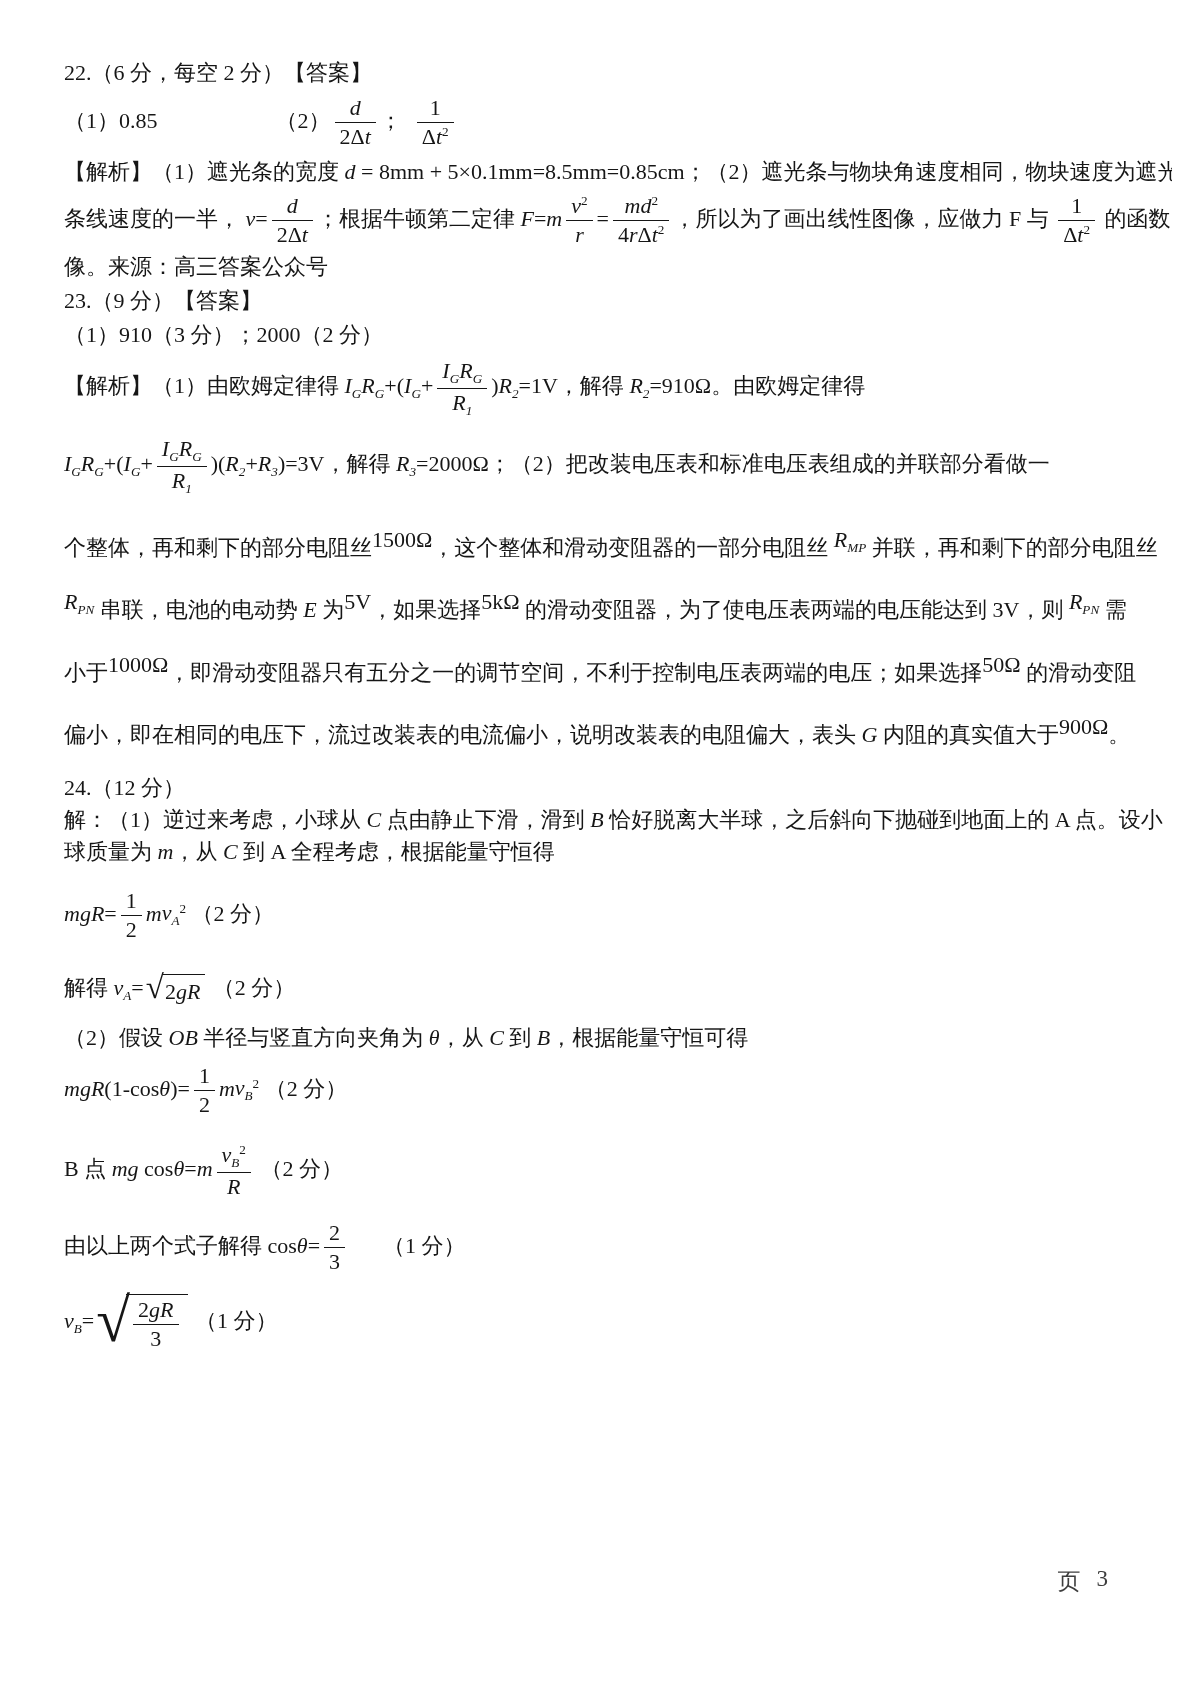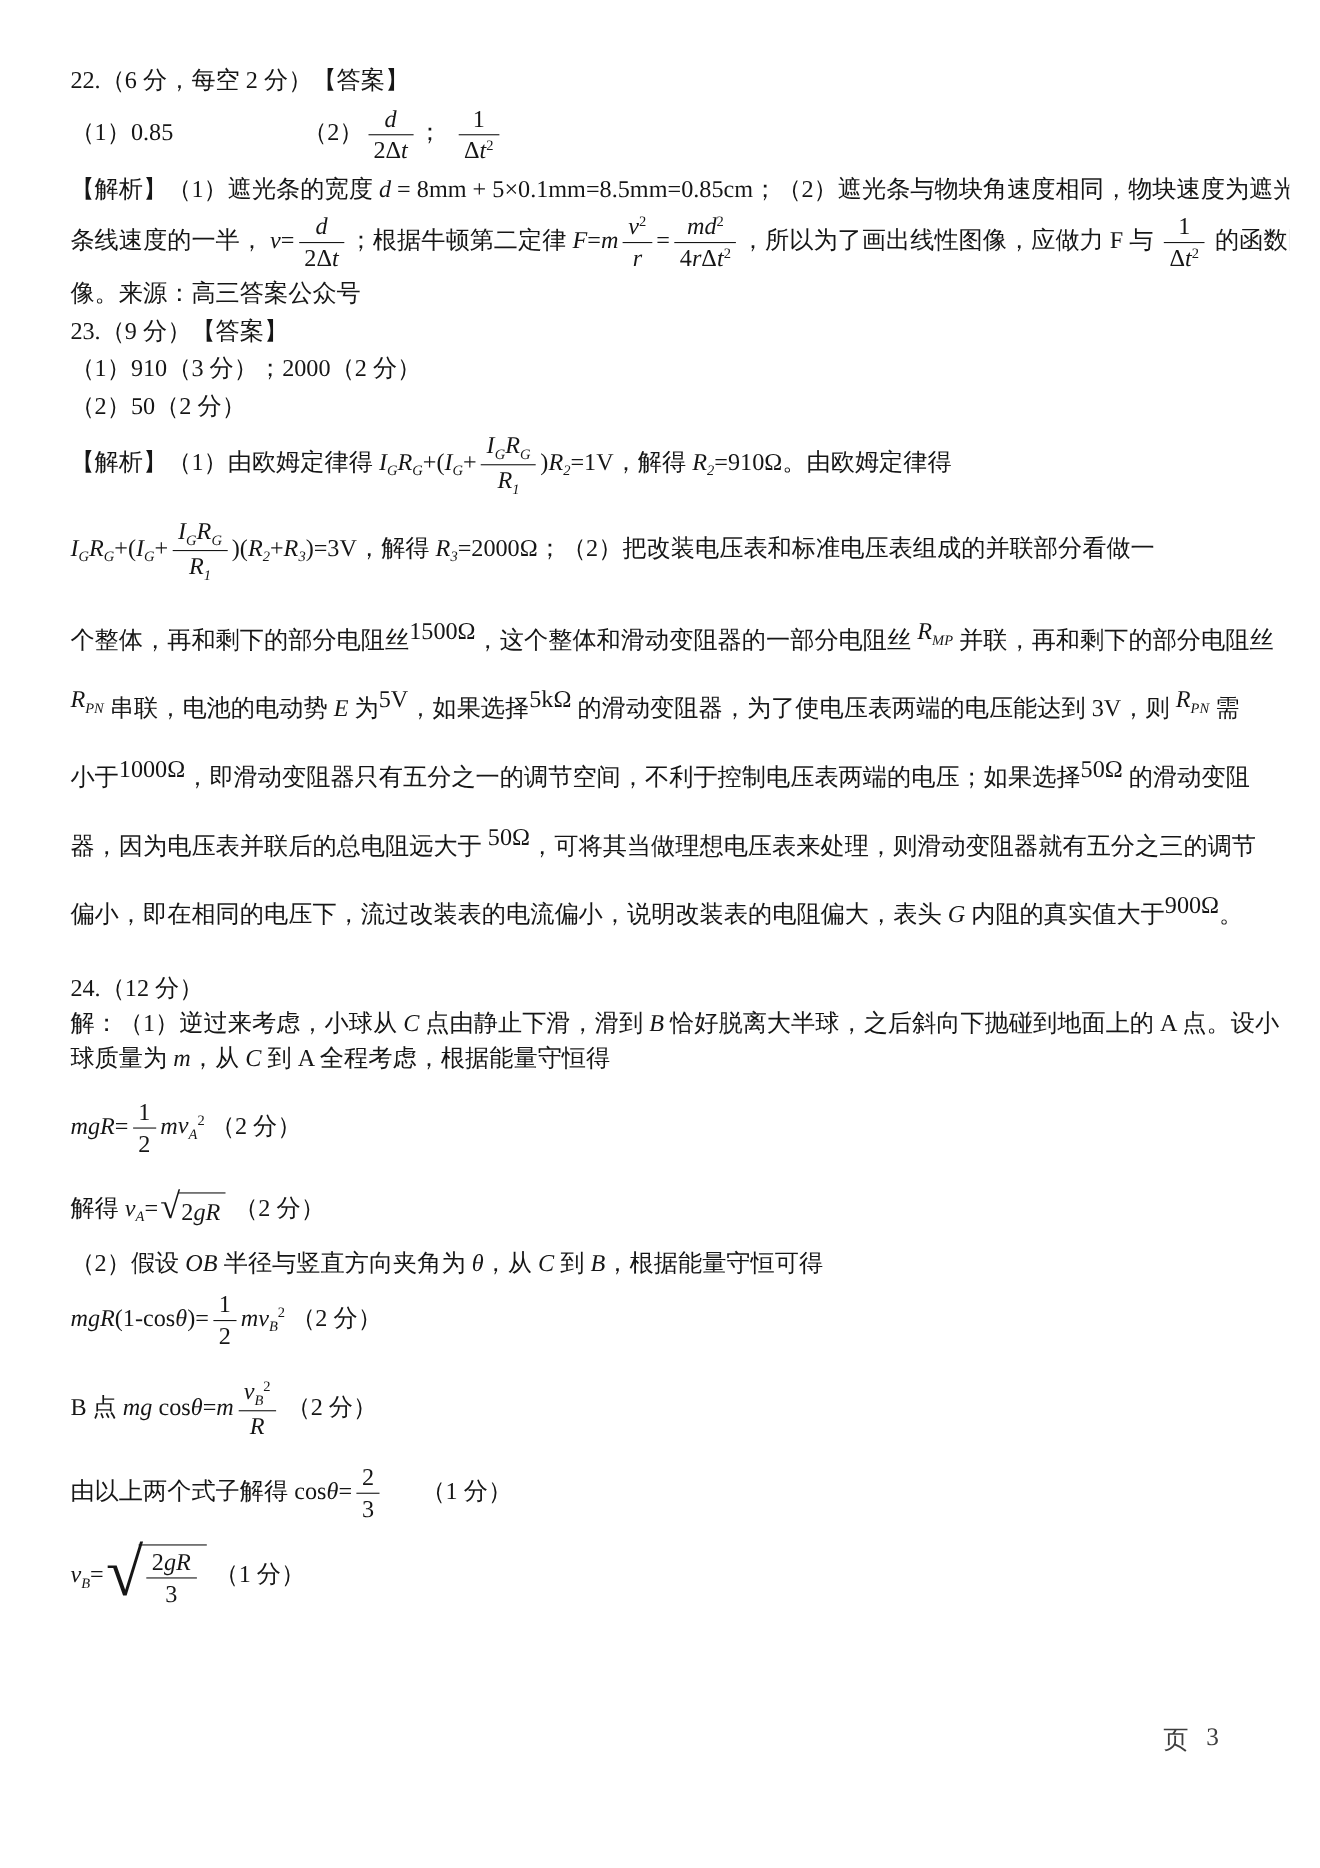--- a/index.html
+++ b/index.html
@@ -11,21 +11,21 @@
   }
   .content { position:absolute; left:64px; right:54px; top:56px; }
   .line { display:flex; align-items:center; }
   .ln { white-space:pre; line-height:1.35; }
   
   .mh32{min-height:32px}.mh34{min-height:34px}.mh36{min-height:36px}
   .mh52{min-height:52px}.mh60{min-height:60px}.mh62{min-height:62px}
   .mh64{min-height:64px}.mh66{min-height:66px}.mh70{min-height:70px}
   .mh72{min-height:72px}.mh84{min-height:84px}
   .mt4{margin-top:4px}.mt6{margin-top:6px}.mt8{margin-top:16px}.mt10{margin-top:10px}
-  .mt12{margin-top:12px}.mt14{margin-top:14px}.mt16{margin-top:16px}.mt18{margin-top:20px}
+  .mt12{margin-top:12px}.mt14{margin-top:14px}.mt16{margin-top:16px}.mt18{margin-top:6px}
   
   .m-txt { white-space:pre; }
   .m-vw { white-space:nowrap; }
   .m-var { font-style:italic; }
   .m-subs { font-size:0.60em; font-style:italic; vertical-align:-0.40em; letter-spacing:0; }
   .m-sup { font-size:0.60em; vertical-align:0.60em; }
   .m-frac { display:inline-block; vertical-align:middle; text-align:center; margin:0 4px; line-height:1.18; }
   .m-num { display:block; border-bottom:1.5px solid currentColor; padding:0 5px 1px; white-space:pre; }
   .m-den { display:block; padding:1px 5px 0; white-space:pre; }
   .m-sqrt { display:inline-block; vertical-align:middle; white-space:nowrap; margin:0 2px; }
@@ -61,40 +61,34 @@
       </div>
     </section>
 
     <section>
       <div class="line mh34">
         <span class="ln">23.（9 分）【答案】</span>
       </div>
       <div class="line mh34">
         <span class="ln">（1）910（3 分）；2000（2 分）</span>
       </div>
-      <div class="line mh34">
-        <span class="ln">（2）50（2 分）</span>
-      </div>
       <div class="line mh72">
         <span class="ln"><span class="m-txt">【解析】（1）由欧姆定律得 </span><span class="m-vw"><span class="m-var">I</span><span class="m-subs">G</span></span><span class="m-vw"><span class="m-var">R</span><span class="m-subs">G</span></span><span class="m-txt">+(</span><span class="m-vw"><span class="m-var">I</span><span class="m-subs">G</span></span><span class="m-txt">+</span><span class="m-frac"><span class="m-num"><span class="m-vw"><span class="m-var">I</span><span class="m-subs">G</span></span><span class="m-vw"><span class="m-var">R</span><span class="m-subs">G</span></span></span><span class="m-den"><span class="m-vw"><span class="m-var">R</span><span class="m-subs">1</span></span></span></span><span class="m-txt">)</span><span class="m-vw"><span class="m-var">R</span><span class="m-subs">2</span></span><span class="m-txt">=1V，解得 </span><span class="m-vw"><span class="m-var">R</span><span class="m-subs">2</span></span><span class="m-txt">=910Ω。由欧姆定律得</span></span>
       </div>
       <div class="line mh84">
         <span class="ln"><span class="m-vw"><span class="m-var">I</span><span class="m-subs">G</span></span><span class="m-vw"><span class="m-var">R</span><span class="m-subs">G</span></span><span class="m-txt">+(</span><span class="m-vw"><span class="m-var">I</span><span class="m-subs">G</span></span><span class="m-txt">+</span><span class="m-frac"><span class="m-num"><span class="m-vw"><span class="m-var">I</span><span class="m-subs">G</span></span><span class="m-vw"><span class="m-var">R</span><span class="m-subs">G</span></span></span><span class="m-den"><span class="m-vw"><span class="m-var">R</span><span class="m-subs">1</span></span></span></span><span class="m-txt">)(</span><span class="m-vw"><span class="m-var">R</span><span class="m-subs">2</span></span><span class="m-txt">+</span><span class="m-vw"><span class="m-var">R</span><span class="m-subs">3</span></span><span class="m-txt">)=3V，解得 </span><span class="m-vw"><span class="m-var">R</span><span class="m-subs">3</span></span><span class="m-txt">=2000Ω；（2）把改装电压表和标准电压表组成的并联部分看做一</span></span>
       </div>
       <div class="line mh62 mt10">
         <span class="ln"><span class="m-txt">个整体，再和剩下的部分电阻丝</span><span class="m-up"><span class="m-txt">1500Ω</span></span><span class="m-txt">，这个整体和滑动变阻器的一部分电阻丝 </span><span class="m-up"><span class="m-vw"><span class="m-var">R</span><span class="m-subs">MP</span></span></span><span class="m-txt"> 并联，再和剩下的部分电阻丝</span></span>
       </div>
       <div class="line mh62">
         <span class="ln"><span class="m-up"><span class="m-vw"><span class="m-var">R</span><span class="m-subs">PN</span></span></span><span class="m-txt"> 串联，电池的电动势 </span><span class="m-vw"><span class="m-var">E</span></span><span class="m-txt"> 为</span><span class="m-up"><span class="m-txt">5V</span></span><span class="m-txt">，如果选择</span><span class="m-up"><span class="m-txt">5kΩ</span></span><span class="m-txt"> 的滑动变阻器，为了使电压表两端的电压能达到 3V，则 </span><span class="m-up"><span class="m-vw"><span class="m-var">R</span><span class="m-subs">PN</span></span></span><span class="m-txt"> 需</span></span>
       </div>
       <div class="line mh62">
         <span class="ln"><span class="m-txt">小于</span><span class="m-up"><span class="m-txt">1000Ω</span></span><span class="m-txt">，即滑动变阻器只有五分之一的调节空间，不利于控制电压表两端的电压；如果选择</span><span class="m-up"><span class="m-txt">50Ω</span></span><span class="m-txt"> 的滑动变阻</span></span>
-      </div>
-      <div class="line mh62">
-        <span class="ln"><span class="m-txt">器，因为电压表并联后的总电阻远大于 </span><span class="m-up"><span class="m-txt">50Ω</span></span><span class="m-txt">，可将其当做理想电压表来处理，则滑动变阻器就有五分之三的调节</span></span>
       </div>
       <div class="line mh62">
         <span class="ln"><span class="m-txt">偏小，即在相同的电压下，流过改装表的电流偏小，说明改装表的电阻偏大，表头 </span><span class="m-vw"><span class="m-var">G</span></span><span class="m-txt"> 内阻的真实值大于</span><span class="m-up"><span class="m-txt">900Ω</span></span><span class="m-txt">。</span></span>
       </div>
     </section>
 
     <section>
       <div class="line mh32 mt18">
         <span class="ln">24.（12 分）</span>
       </div>

